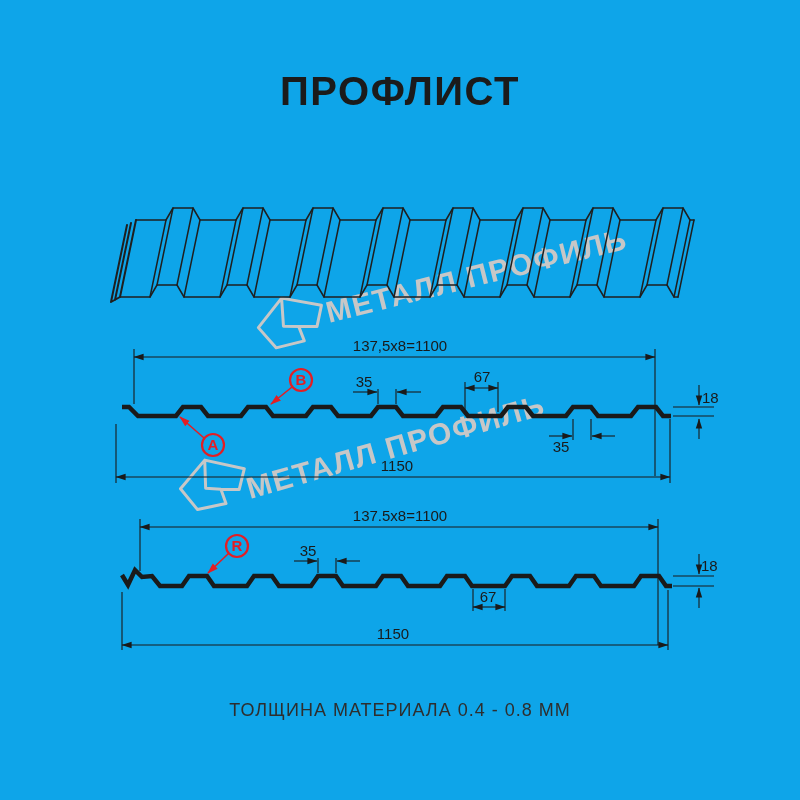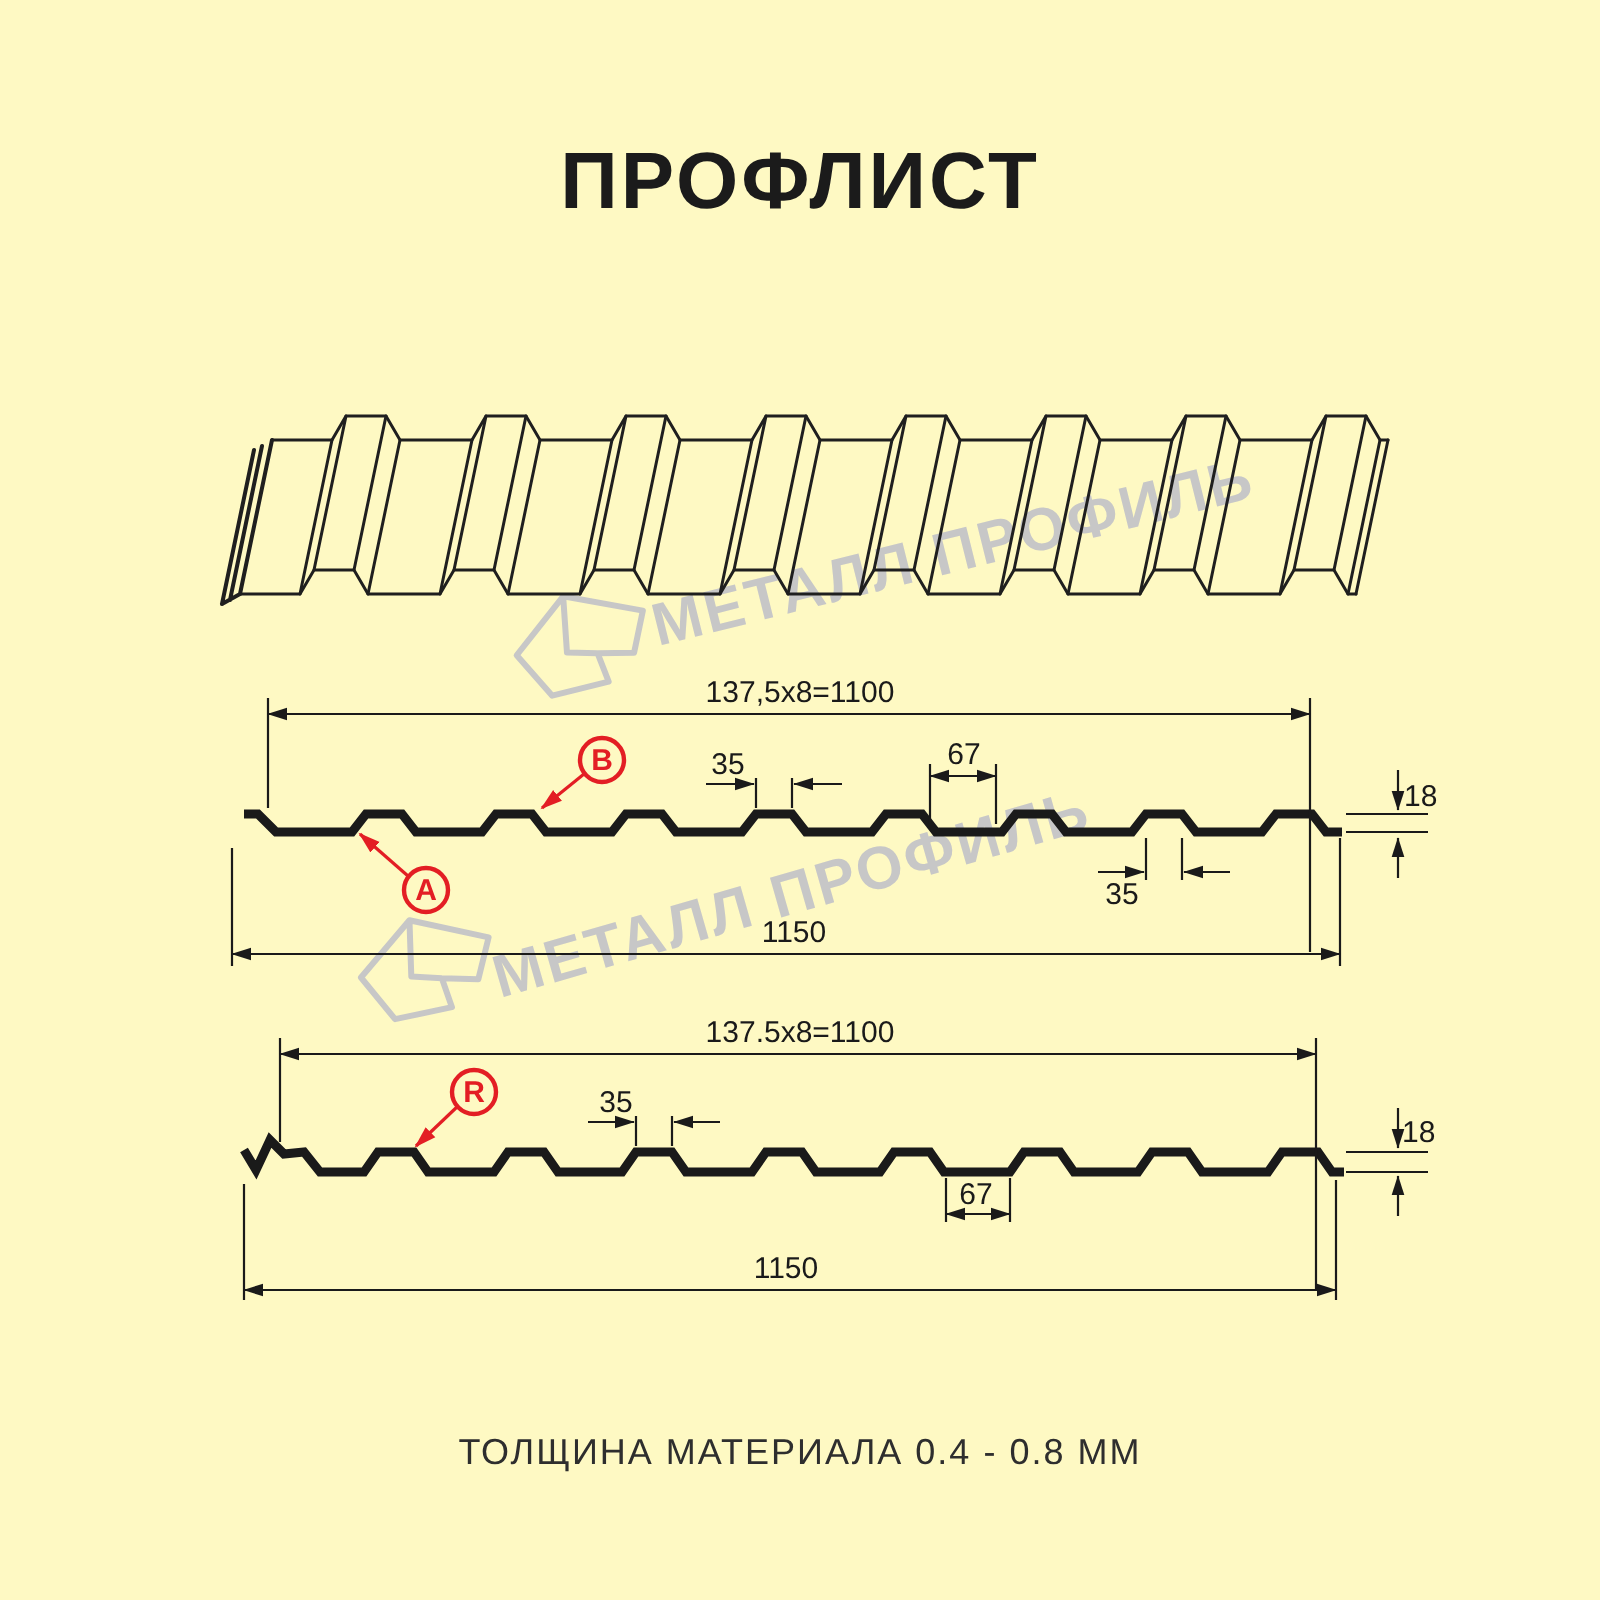--- a/index.html
+++ b/index.html
@@ -1,22 +1,22 @@
 <!DOCTYPE html>
 <html style="--red: #e31e24; --line: #1a1a1a; --wm: #c7c7c7;"><head>
 <meta charset="utf-8">
 <style>
   html,body{margin:0;padding:0;background:#ffffff;}
-  #stage{position:relative;width:800px;height:800px;background:#fef9c3;overflow:hidden;
+  #stage{position:relative;width:800px;height:800px;background:#0ea5e9;overflow:hidden;
          font-family:"Liberation Sans",sans-serif;}
   .title{position:absolute;top:70px;left:0;width:800px;text-align:center;
          font-weight:700;font-size:40px;letter-spacing:1.5px;color:#1b1b1b;line-height:42px;}
   .subtitle{position:absolute;top:112px;left:0;width:800px;text-align:center;
          font-weight:500;font-size:20px;letter-spacing:1px;color:#222;}
-  .footer-note{position:absolute;top:716px;left:0;width:800px;text-align:center;
+  .footer-note{position:absolute;top:700px;left:0;width:800px;text-align:center;
          font-weight:400;font-size:18px;letter-spacing:1px;color:#2e2e2e;}
   svg.drawing{position:absolute;top:0;left:0;}
   .sheet{stroke:#1f1f1f;stroke-width:1.5;fill:none;stroke-linejoin:round;stroke-linecap:round;}
   .sheet-edge{stroke:#1f1f1f;stroke-width:2;fill:none;stroke-linecap:round;}
   .profile{stroke:var(--line,#1a1a1a);stroke-width:4.5;fill:none;stroke-linejoin:miter;}
   .dim{stroke:var(--line,#1a1a1a);stroke-width:1.1;fill:none;}
   .dimtxt{font-family:"Liberation Sans",sans-serif;font-size:15px;fill:var(--line,#1a1a1a);}
   .mid{text-anchor:middle;}
   .red-line{stroke:var(--red,#e31e24);stroke-width:1.6;fill:none;}
   .red-circ{stroke:var(--red,#e31e24);stroke-width:2.2;fill:none;}

